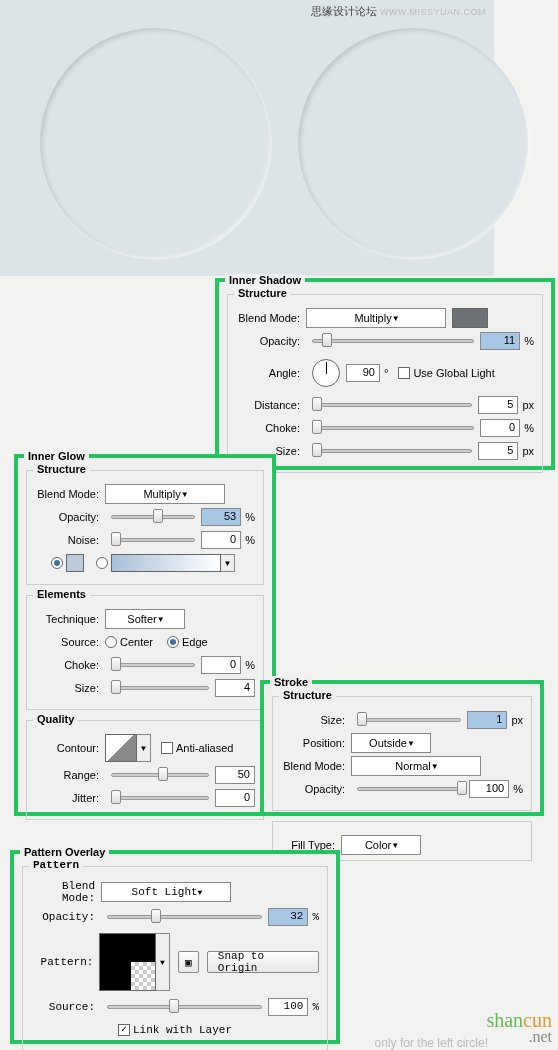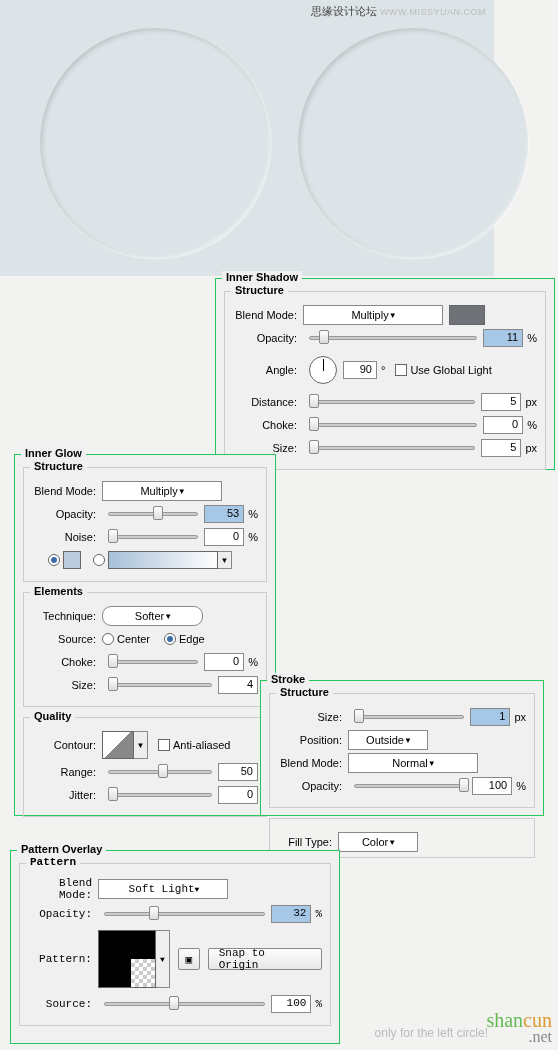--- a/index.html
+++ b/index.html
@@ -6,21 +6,21 @@
 body { font-family: "Microsoft YaHei", Tahoma, sans-serif; font-size: 11px; width: 558px; height: 1050px; background: #f2f2f0; position: relative; color: #000; overflow: hidden; }
 .preview { width: 494px; height: 276px; background: #dde4e8; position: relative; }
 .circle-wrap { position: absolute; top: 28px; width: 230px; height: 230px; }
 .circle-left { left: 40px; }
 .circle-right { left: 298px; }
 .circle { width: 100%; height: 100%; border-radius: 50%; background: #dde4e8; box-shadow: inset 2px 2px 5px rgba(0,0,0,.15), inset -1px -1px 3px rgba(255,255,255,.5), 1px 1px 2px rgba(255,255,255,.6); }
 .water { position:absolute; top:4px; right:8px; font-size:11px; color:#888; }
 .water span{color:#444;font-family:SimSun;}
 .water i{font-style:normal;font-size:9px;color:#bbb;letter-spacing:.5px;}
 
-.panel { position: absolute; background: #f0f0f0; border: 1px solid #22c55e; padding: 4px 8px 8px 8px; }
+.panel { position: absolute; background: #f0f0f0; border: 4px solid #22c55e; padding: 4px 8px 8px 8px; }
 .group { border: 1px solid #ccc; margin: 6px 0 10px 0; padding: 10px 8px 8px 8px; position: relative; }
 .group-legend, .panel-legend { position: absolute; top: -8px; left: 6px; background: #f0f0f0; padding: 0 4px; font-weight: bold; font-size: 11px; }
 .panel-legend { top: -8px; }
 .row { display: flex; align-items: center; margin: 3px 0; min-height: 20px; }
 .lbl { width: 70px; text-align: right; padding-right: 6px; font-size: 11px; }
 .lbl-sm { width: 60px; text-align: right; padding-right: 6px; font-size: 11px; }
 .dropdown { height: 20px; border: 1px solid #888; background: #fff; display: inline-flex; align-items: center; justify-content: center; padding: 0 3px 0 5px; font-size: 11px; cursor: pointer; }
 .dropdown .arrow { font-size: 8px; }
 .slider { flex: 1; height: 14px; display: flex; align-items: center; position: relative; margin: 0 6px; min-width: 60px; }
 .slider::before { content: ""; height: 2px; background: #ccc; width: 100%; border: 1px solid #999; border-radius: 2px; }
@@ -37,21 +37,21 @@
 .angle-dial::after{content:"";position:absolute;left:50%;top:2px;width:1px;height:12px;background:#000;}
 .contour-sw { width: 32px; height: 28px; border:1px solid #666; background: linear-gradient(135deg,#fff 49%, #888 50%); display:inline-block; }
 .contour-ar { width:14px; height:28px; border:1px solid #888; border-left:none; display:inline-flex; align-items:center; justify-content:center; background:#eee; font-size:8px;}
 .grad-sw { width: 110px; height:18px; border:1px solid #666; background:linear-gradient(90deg,#a8c0d8,#fff); display:inline-block;}
 .solid-sw { width:18px; height:18px; border:1px solid #666; background:#bcd; display:inline-block; margin-right:4px;}
 .pattern-sw{width:58px;height:58px;border:1px solid #666; background:#000; position:relative;}
 .pattern-sw::after{content:"";position:absolute;right:0;bottom:0;width:24px;height:28px;background:repeating-conic-gradient(#ccc 0 25%,#fff 0 50%) 0 0/8px 8px;}
 .pattern-ar{width:14px;height:58px;border:1px solid #888;border-left:none;display:inline-flex;align-items:center;justify-content:center;background:#eee;font-size:8px;}
 .btn{height:22px;border:1px solid #888;background:linear-gradient(#fdfdfd,#e7e7e7);padding:0 10px;font-size:11px;display:inline-flex;align-items:center;cursor:pointer;border-radius:2px;}
 .snap-icon{width:22px;height:22px;border:1px solid #888;background:linear-gradient(#fdfdfd,#e7e7e7);display:inline-flex;align-items:center;justify-content:center;font-size:11px;border-radius:2px;}
-.foot-note{position:absolute;bottom:10px;right:70px;font-size:12px;color:#bbb;}
+.foot-note{position:absolute;bottom:0;right:70px;font-size:12px;color:#bbb;}
 .wm{position:absolute;bottom:4px;right:6px;font-family:Georgia,serif;font-size:20px;}
 .wm .s{color:#66bb55;} .wm .h{color:#dd9933;} .wm .c{color:#888;font-size:16px;display:block;text-align:right;margin-top:-4px;}
 </style>
 </head>
 <body>
 
 <div class="preview">
   <div class="water">
     <span>思缘设计论坛</span>
     <i>WWW.MISSYUAN.COM</i>
@@ -155,21 +155,21 @@
       <span class="radio"></span>
       <span class="grad-sw"></span>
       <span class="contour-ar" style="height:18px;">▼</span>
     </div>
   </div>
 
   <div class="group">
     <span class="group-legend">Elements</span>
     <div class="row">
       <span class="lbl">Technique:</span>
-      <div class="dropdown" style="width:101px;border-radius:9px;">
+      <div class="dropdown" style="width:80px;">
           <span>Softer</span>
           <span class="arrow">▼</span>
         </div>
     </div>
     <div class="row">
       <span class="lbl">Source:</span>
       <span class="radio"></span>
       <span>Center</span>
       <span style="width:14px;"></span>
       <span class="radio on"></span>
@@ -294,20 +294,24 @@
       <span class="btn">Snap to Origin</span>
     </div>
     <div class="row">
       <span class="lbl">Source:</span>
       <div class="slider">
           <span class="thumb" style="left:40%;"></span>
         </div>
       <span class="num">100</span>
       <span class="unit">%</span>
     </div>
+    <div class="row" style="justify-content:center;">
+      <span class="chk on"></span>
+      <span>Link with Layer</span>
+    </div>
   </div>
 </div>
 
 <div class="foot-note">only for the left circle!</div>
 <div class="wm">
   <span class="s">shan</span><span class="h">cun</span>
   <span class="c">.net</span>
 </div>
 
 </body></html>

